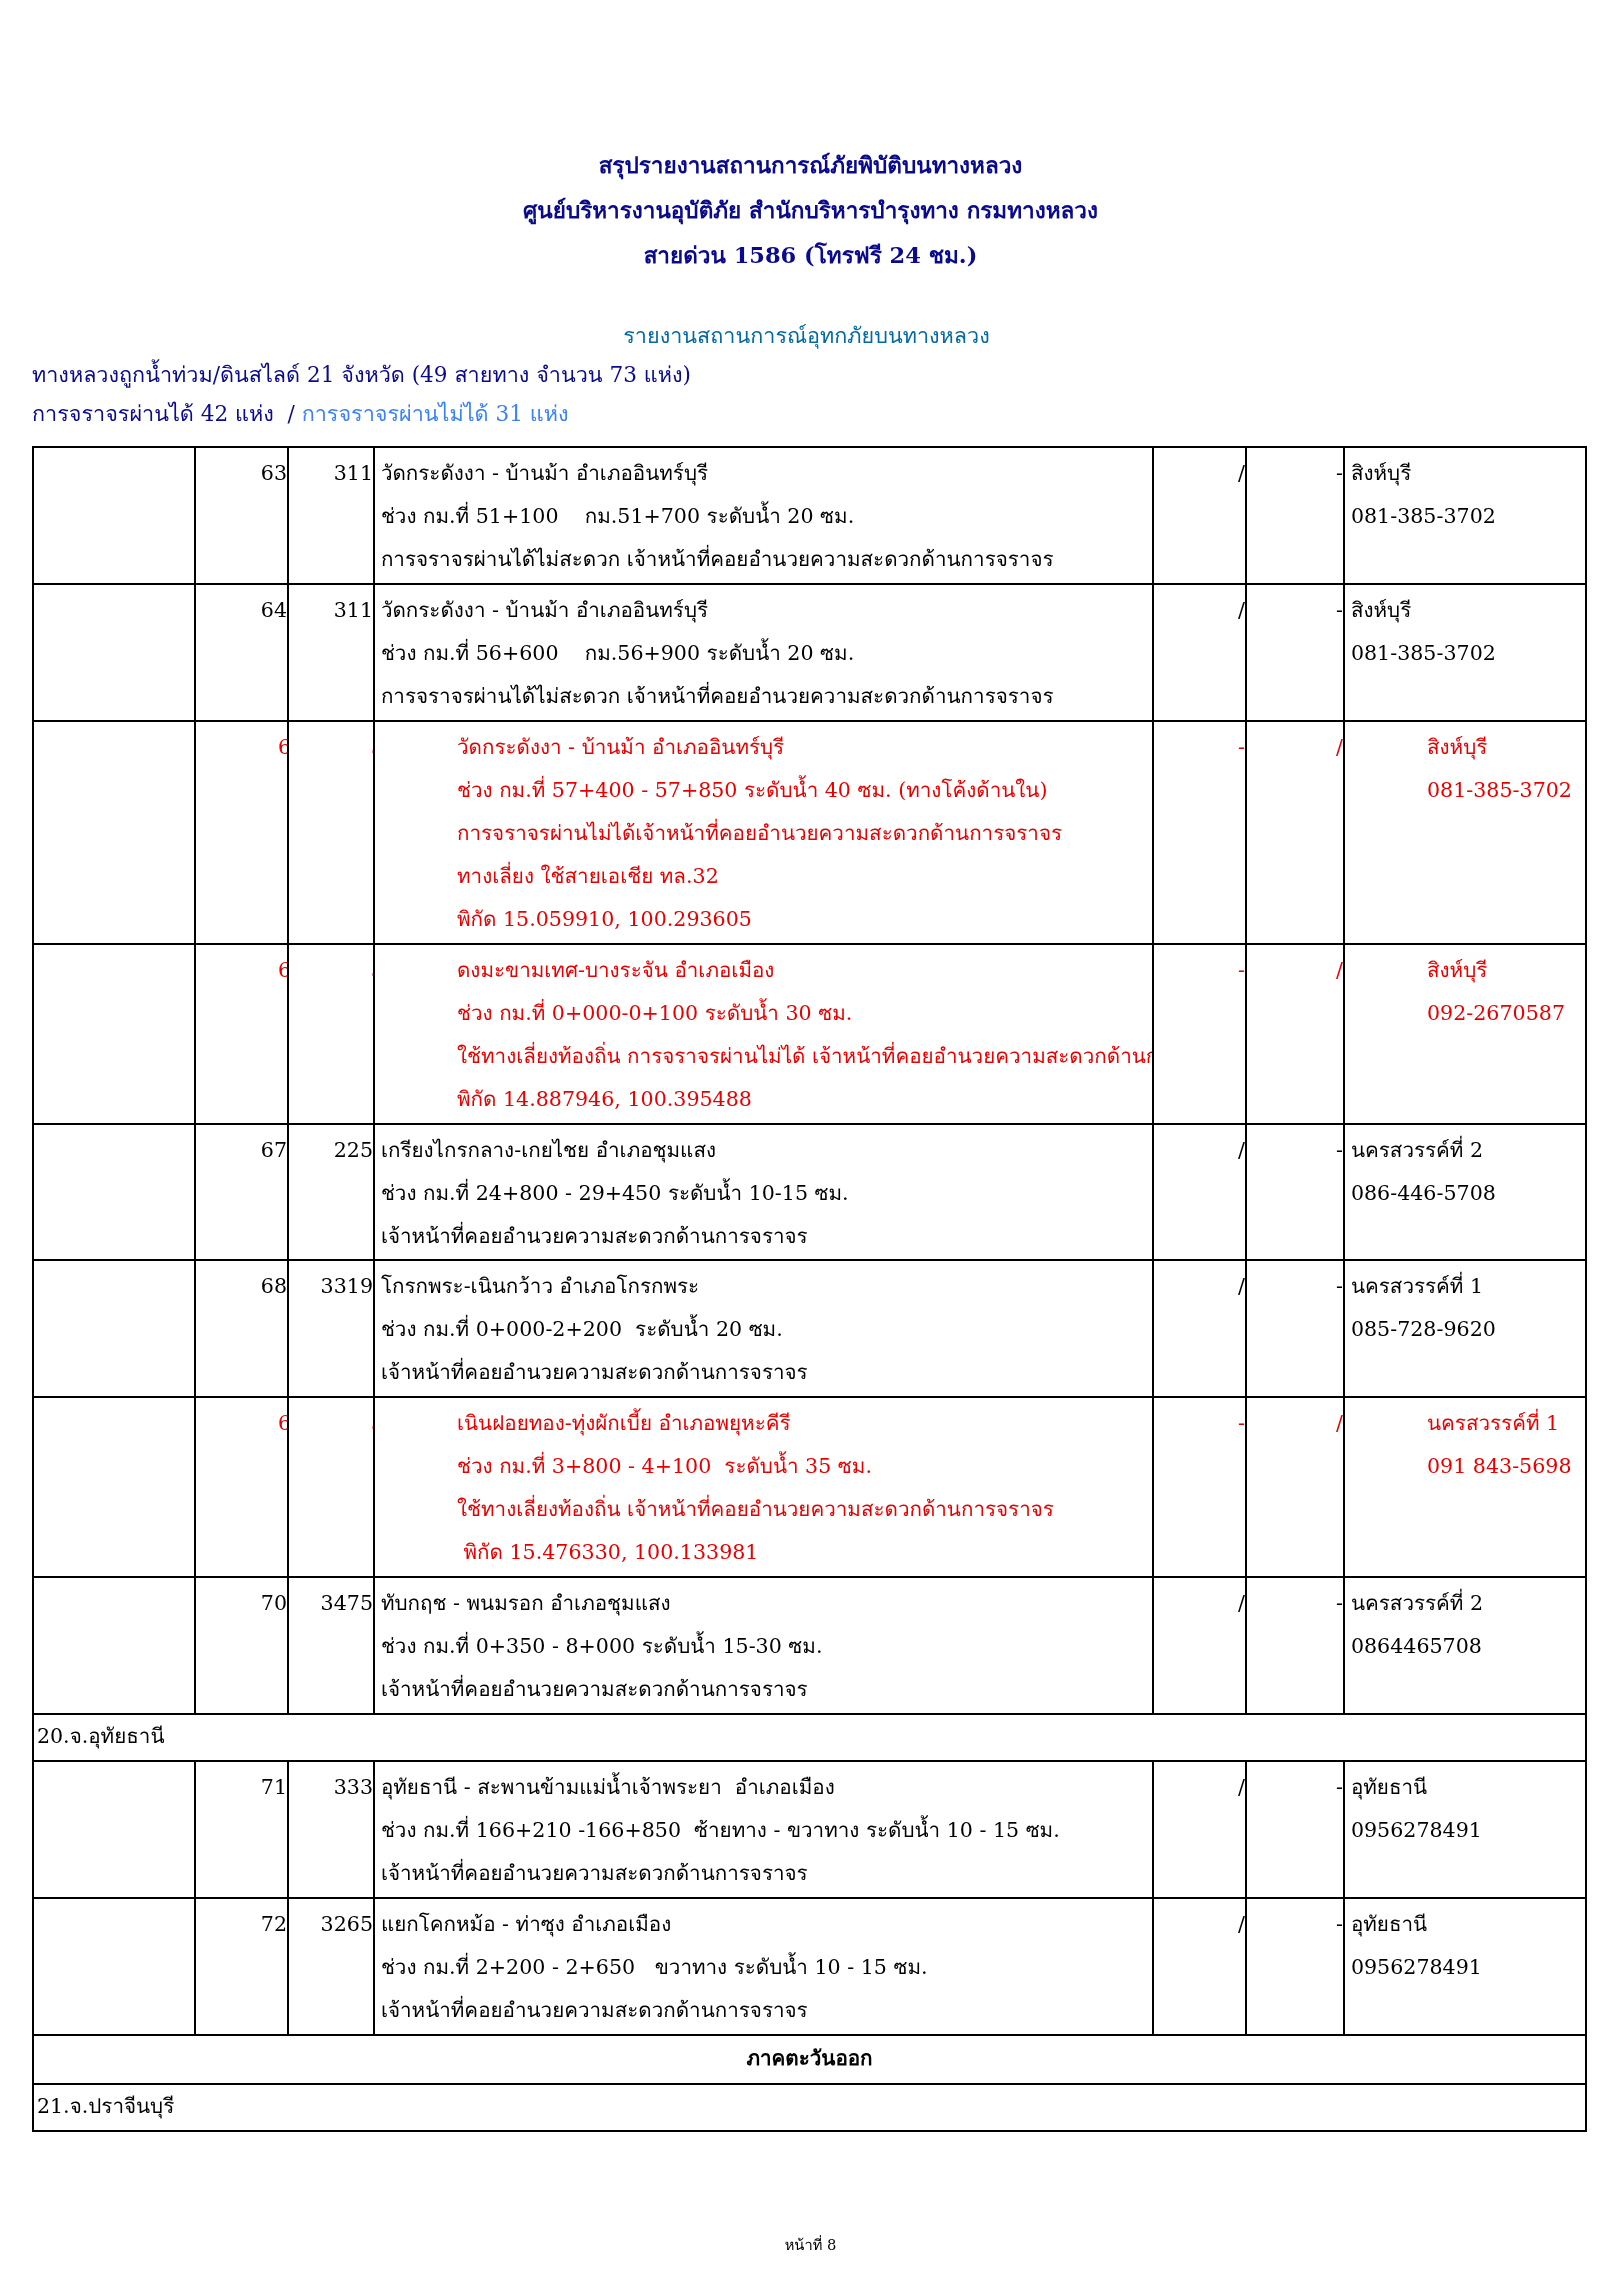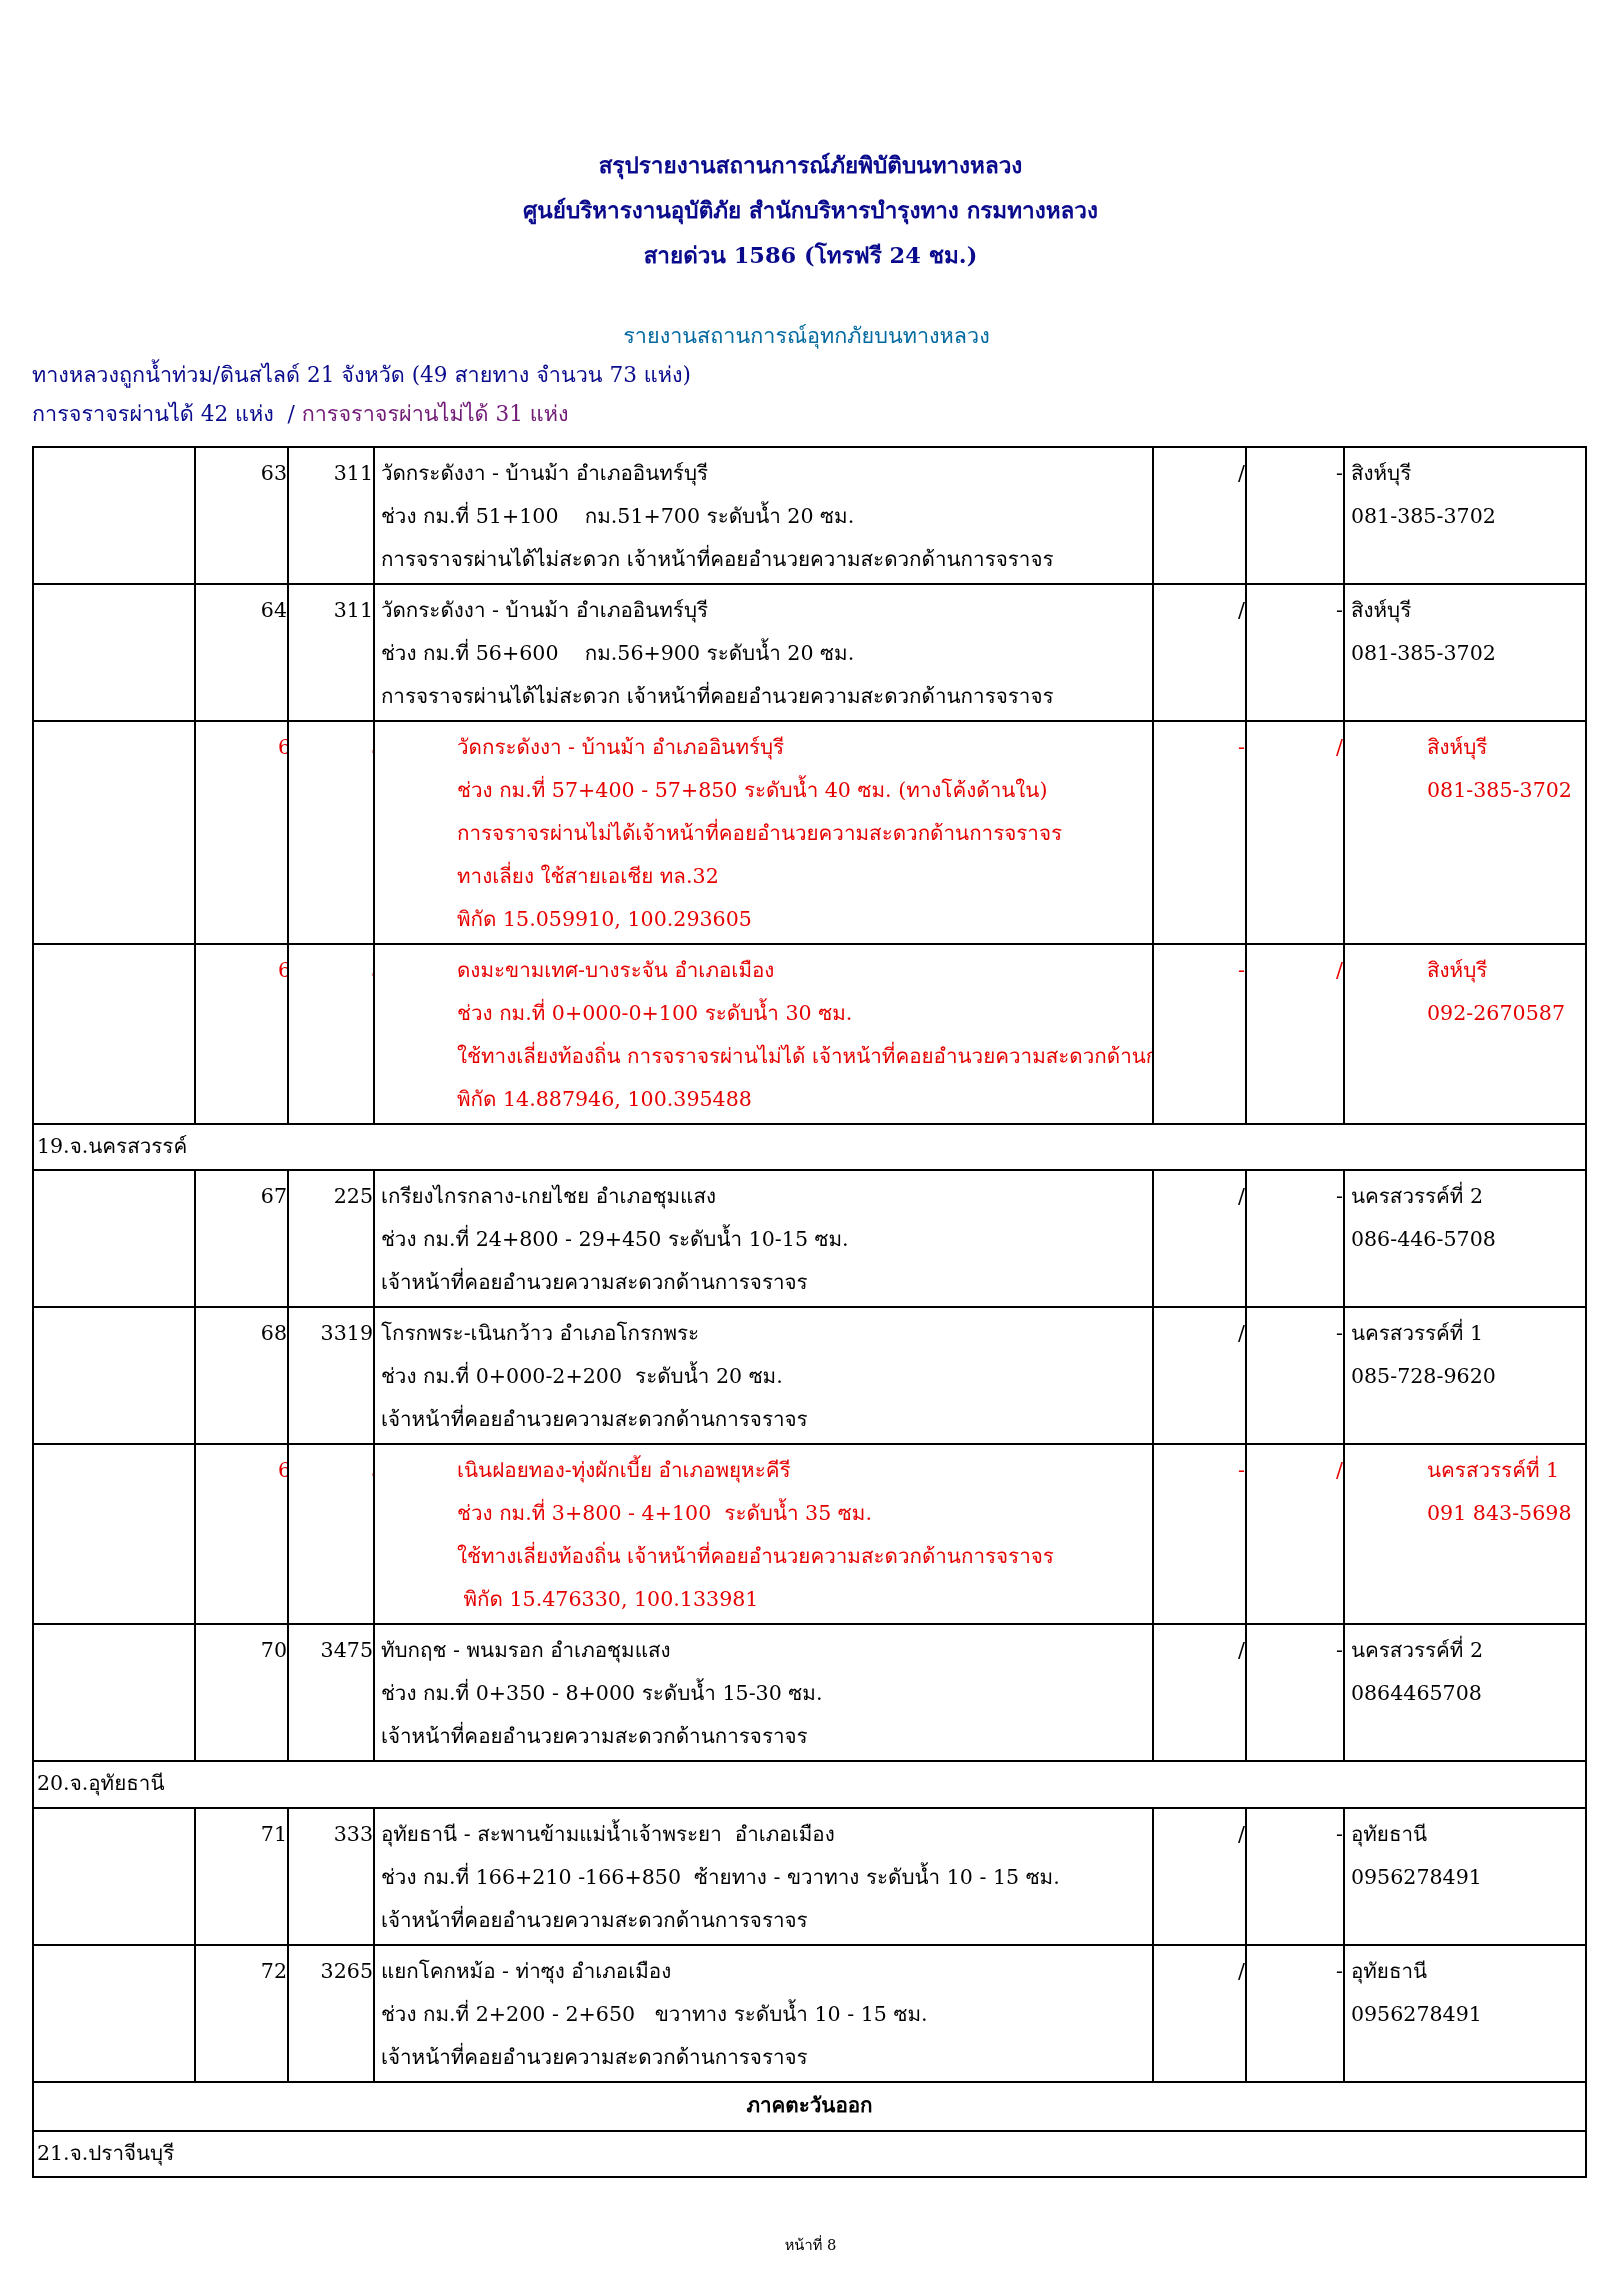--- a/index.html
+++ b/index.html
@@ -13,21 +13,21 @@
   }
   .page { position: absolute; inset: 0; background: #fff; }
 
   
   .header-block { position: absolute; top: 143px; left: 0; width: 100%; text-align: center; }
   .header-line { font-size: 22.5px; font-weight: bold; color: #0a0a8c; line-height: 45px; white-space: pre; }
 
   .intro-block { position: absolute; top: 316px; left: 32px; width: 1549px; }
   .intro-title { font-size: 21.6px; font-weight: normal; color: #0369a1; line-height: 39px; white-space: pre; text-align: center; }
   .intro-line  { font-size: 21.6px; color: #0a0a8c; line-height: 39px; white-space: pre; }
-  .intro-line .red-part { color: #701a75; }
+  .intro-line .red-part { color: #3b82f6; }
 
   
   .report-table-wrap { position: absolute; top: 446px; left: 32px; width: 1554px; }
   table.report {
     border-collapse: collapse;
     width: 100%;
     table-layout: fixed;
   }
   table.report td {
     border: 2.9px solid #000000;
@@ -191,23 +191,20 @@
               <div class="cell-line">-</div>
             </td>
             <td class="center">
               <div class="cell-line">/</div>
             </td>
             <td class="contact">
               <div class="cell-line">สิงห์บุรี</div>
               <div class="cell-line">092-2670587</div>
             </td>
           </tr>
-          <tr class="section-row">
-            <td colspan="7">19.จ.นครสวรรค์</td>
-          </tr>
           <tr>
             <td></td>
             <td class="center">
               <div class="cell-line">67</div>
             </td>
             <td class="center">
               <div class="cell-line">225</div>
             </td>
             <td class="desc">
               <div class="cell-line">เกรียงไกรกลาง-เกยไชย อำเภอชุมแสง</div>

